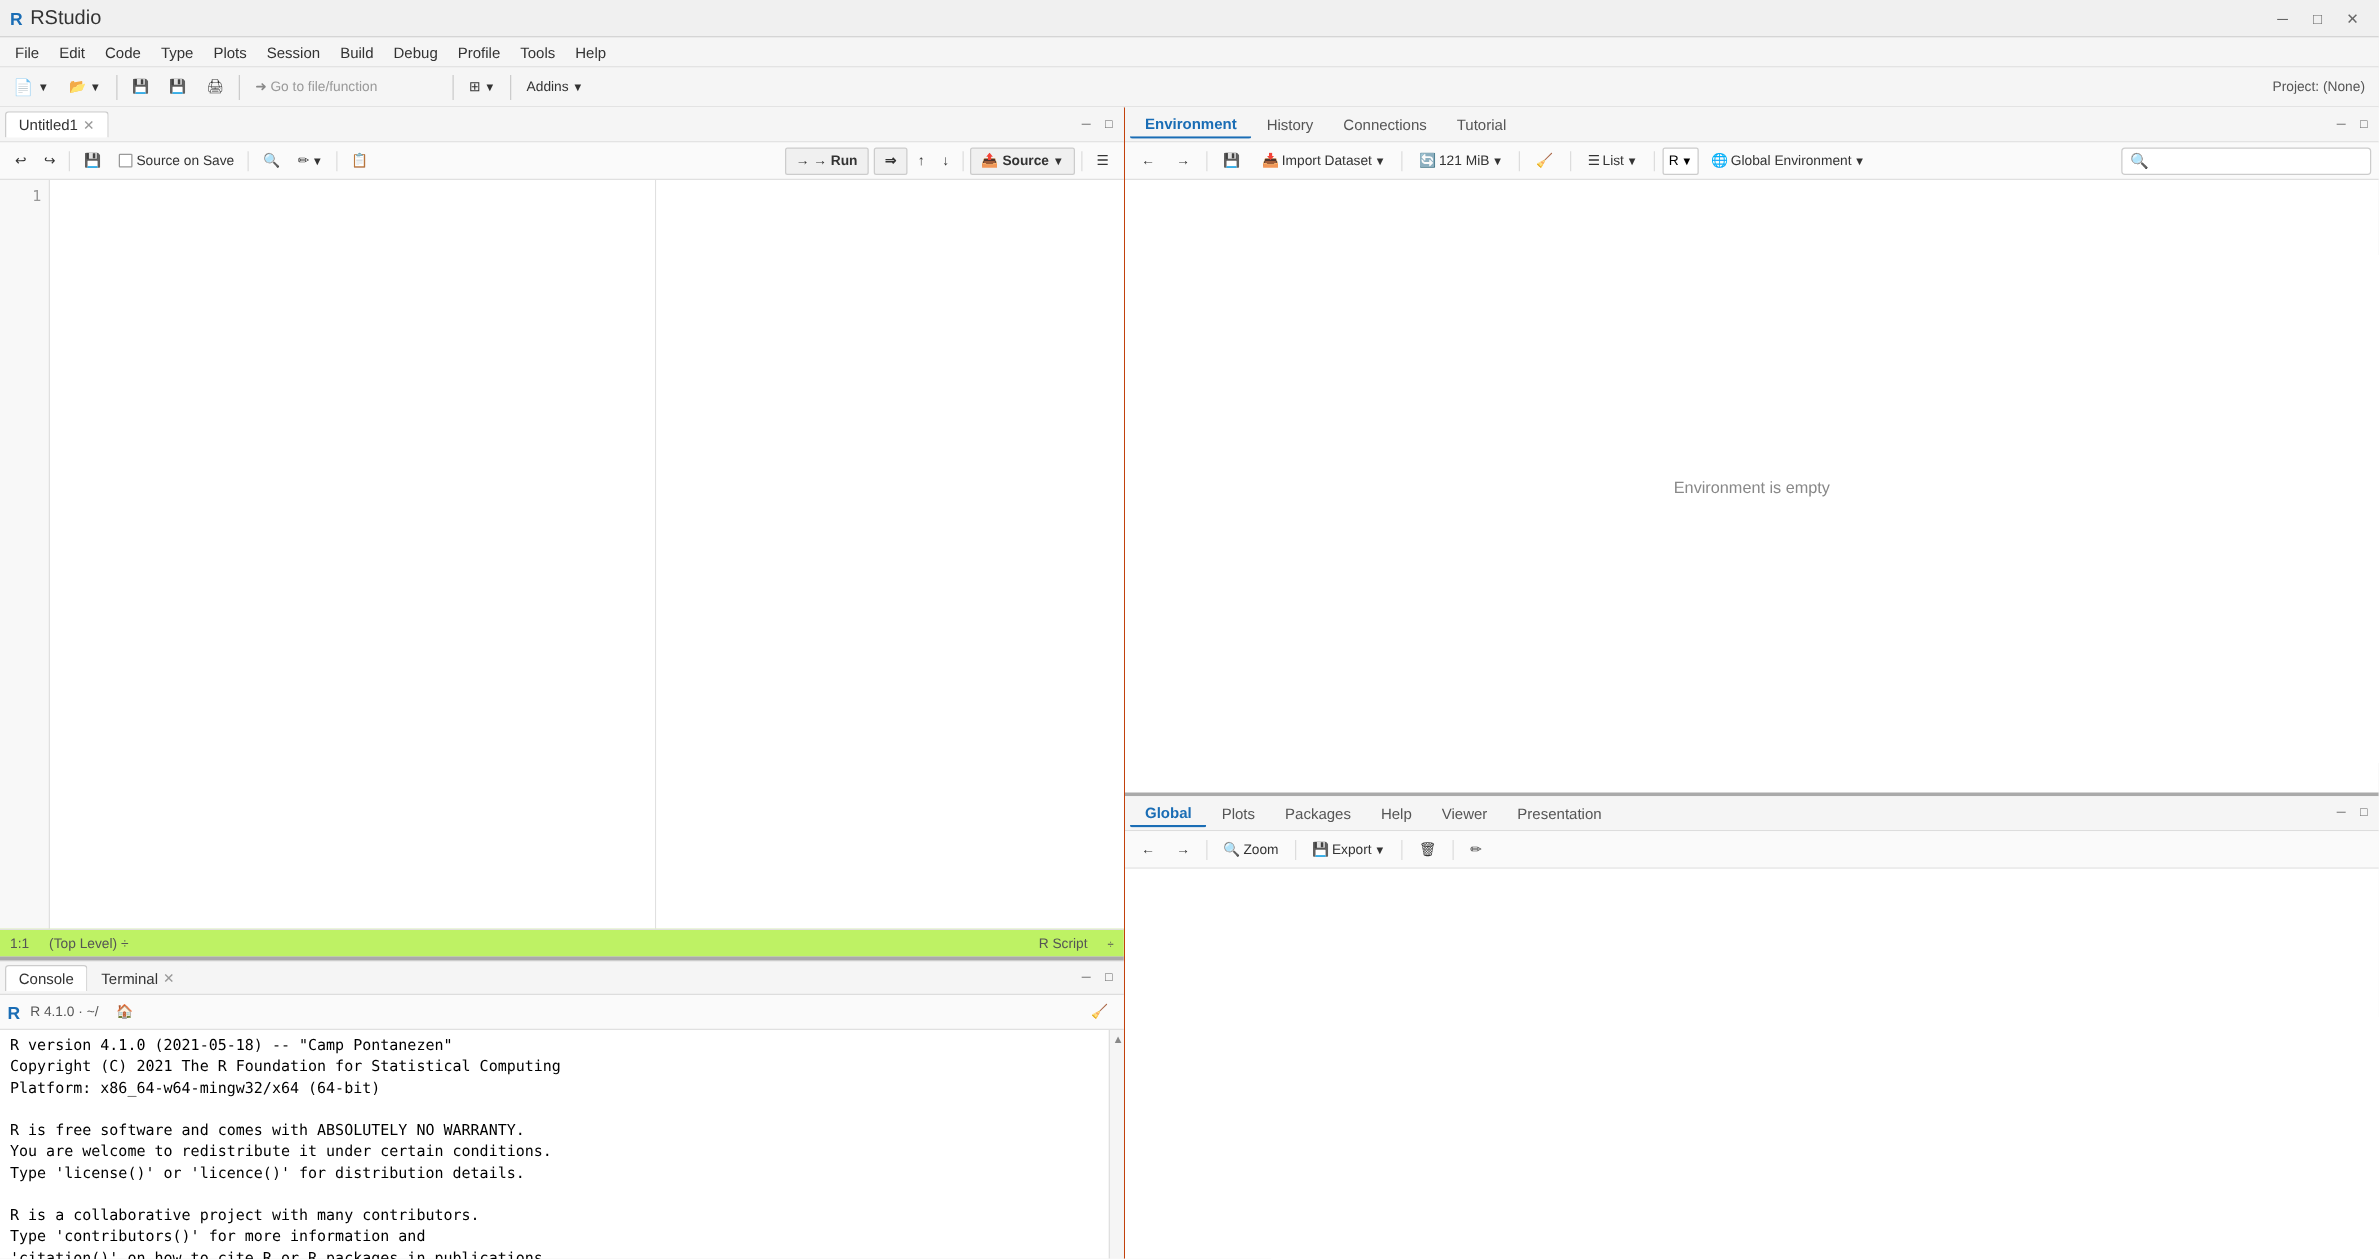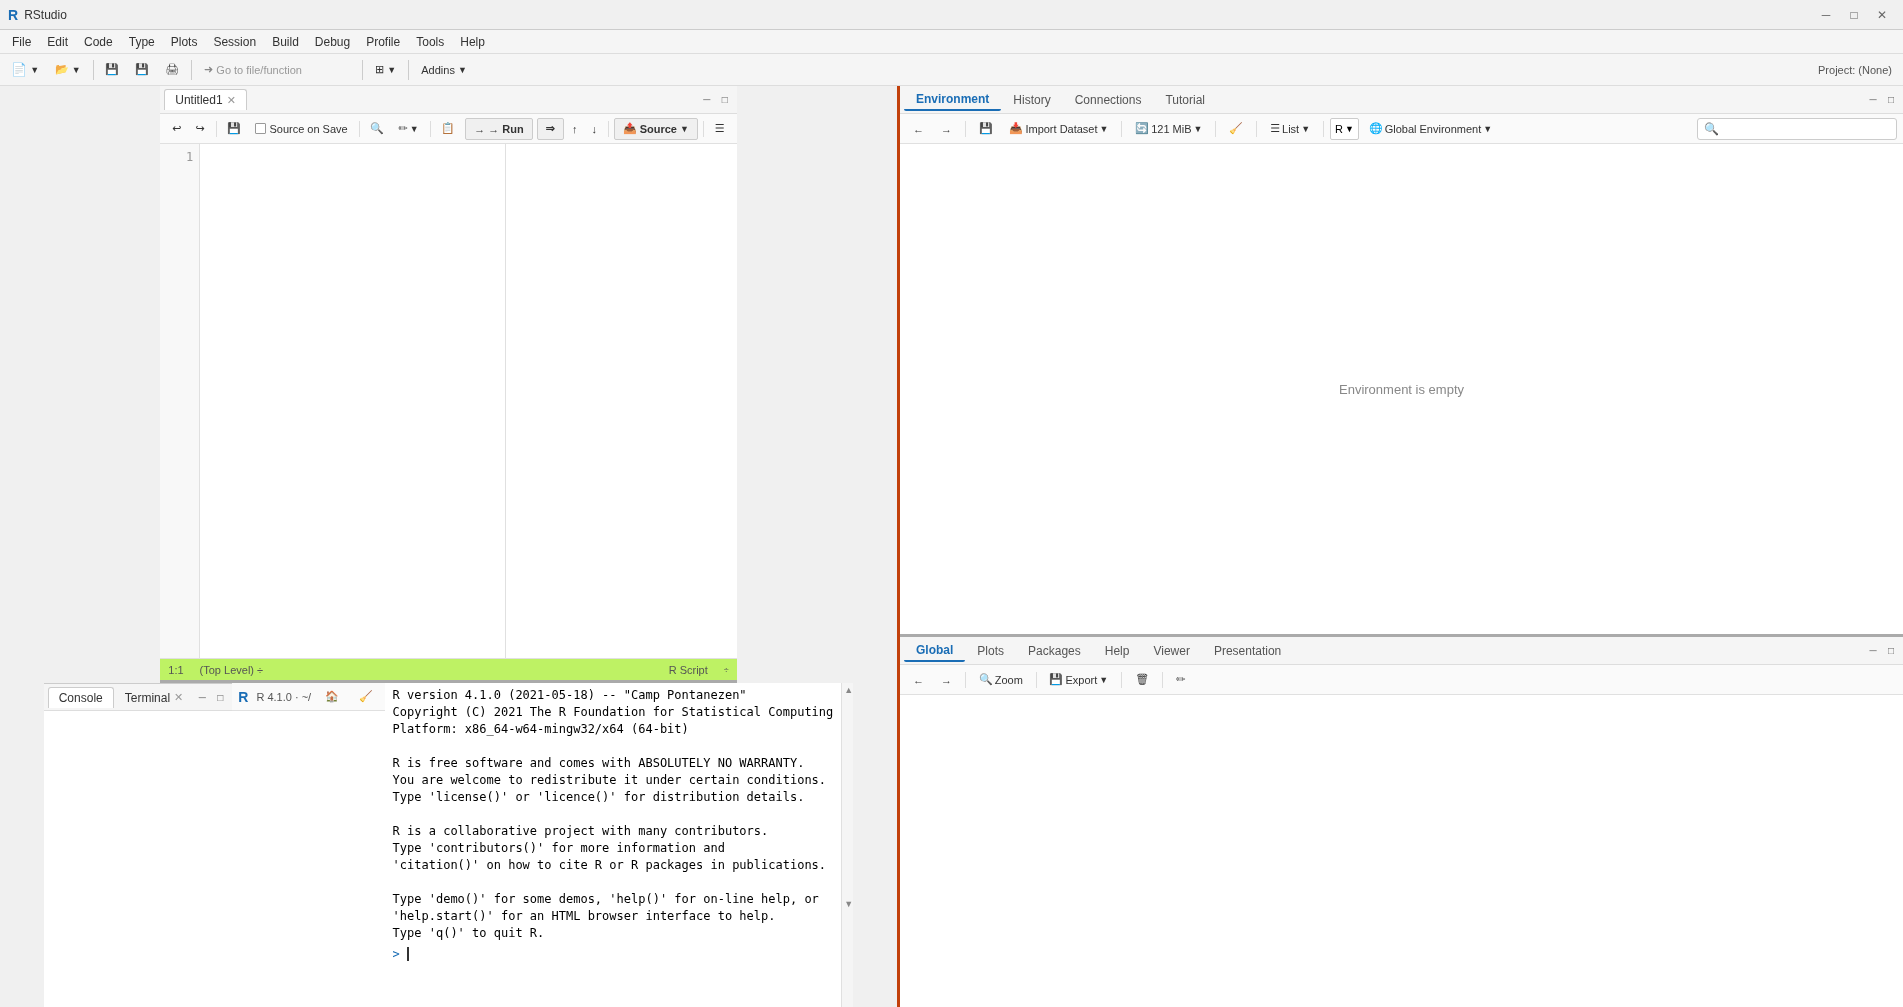--- a/index.html
+++ b/index.html
@@ -9,21 +9,21 @@
     #titlebar {
       background: #f0f0f0;
       height: 30px;
       display: flex;
       align-items: center;
       padding: 0 8px;
       border-bottom: 1px solid #ccc;
       user-select: none;
     }
     #titlebar .title-icon { margin-right: 6px; color: #1a6db5; font-weight: bold; font-size: 14px; }
-    #titlebar .title-text { font-size: 12px; color: #333; flex: 1; }
+    #titlebar .title-text { font-size: 16px; color: #333; flex: 1; }
     #titlebar .win-controls { display: flex; gap: 2px; }
     #titlebar .win-btn {
       width: 26px; height: 20px; border: none; background: transparent;
       cursor: pointer; font-size: 12px; color: #666; display: flex; align-items: center; justify-content: center;
     }
 
     
     #menubar {
       background: #f5f5f5;
       height: 24px;
@@ -67,24 +67,23 @@
     #main-layout {
       display: flex;
       height: calc(1007px - 30px - 24px - 32px);
     }
 
     
     #left-pane {
       flex: 1;
       display: flex;
       flex-direction: column;
-      border-right: 3px solid #c2410c;
+      border-right: 1px solid #c2410c;
       min-width: 0;
       width: 900px;
-      align-items: center;
     }
 
     
     #editor-panel {
       flex: 1;
       display: flex;
       flex-direction: column;
       background: white;
       border-bottom: 3px solid #aaa;
     }
@@ -192,23 +191,23 @@
       align-items: center;
       padding: 0 8px;
       font-size: 11px;
       color: #555;
       gap: 16px;
     }
     .statusbar-spacer { flex: 1; }
 
     
     #console-panel {
-      height: 324px;
-      display: flex;
-      flex-direction: row;
+      height: 239px;
+      display: flex;
+      flex-direction: column;
       background: white;
     }
 
     .console-header {
       background: #f5f5f5;
       border-bottom: 1px solid #ddd;
       border-top: 1px solid #ccc;
       display: flex;
       align-items: center;
       height: 28px;

